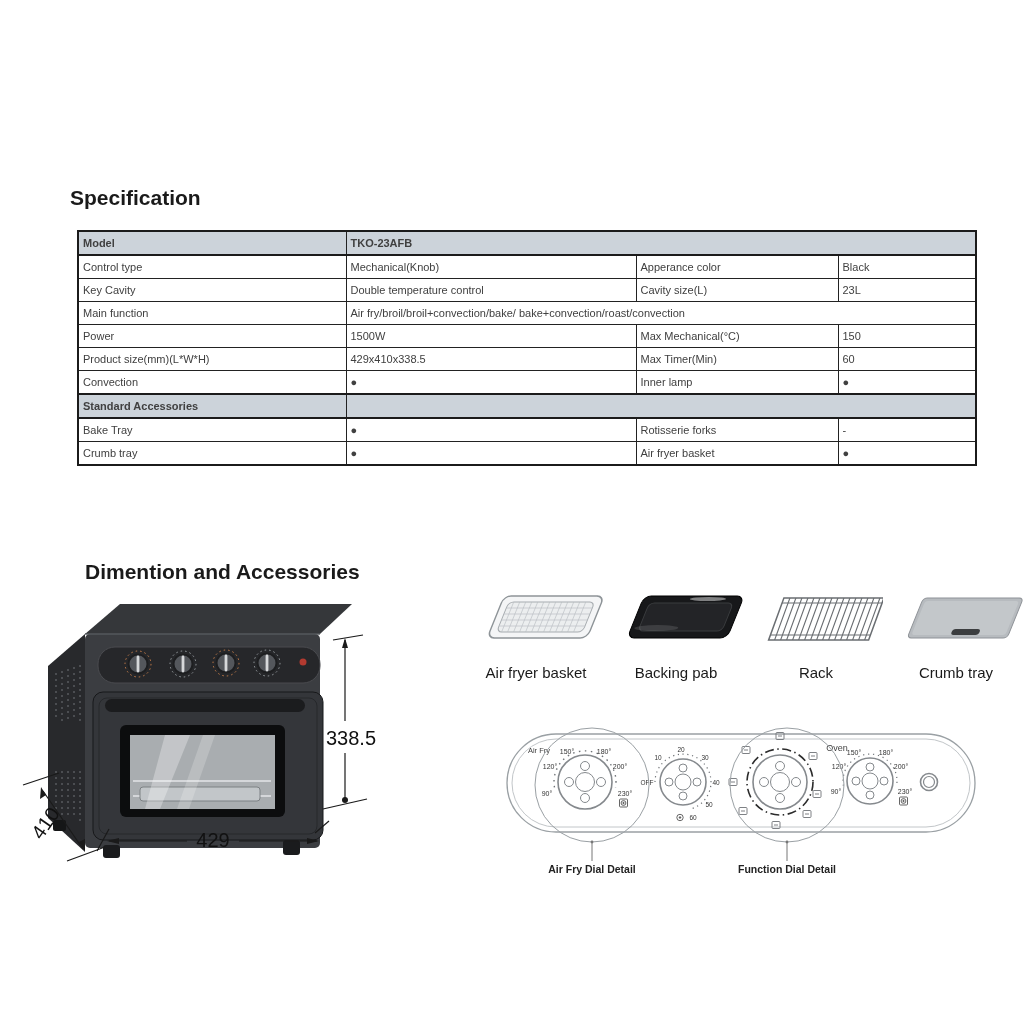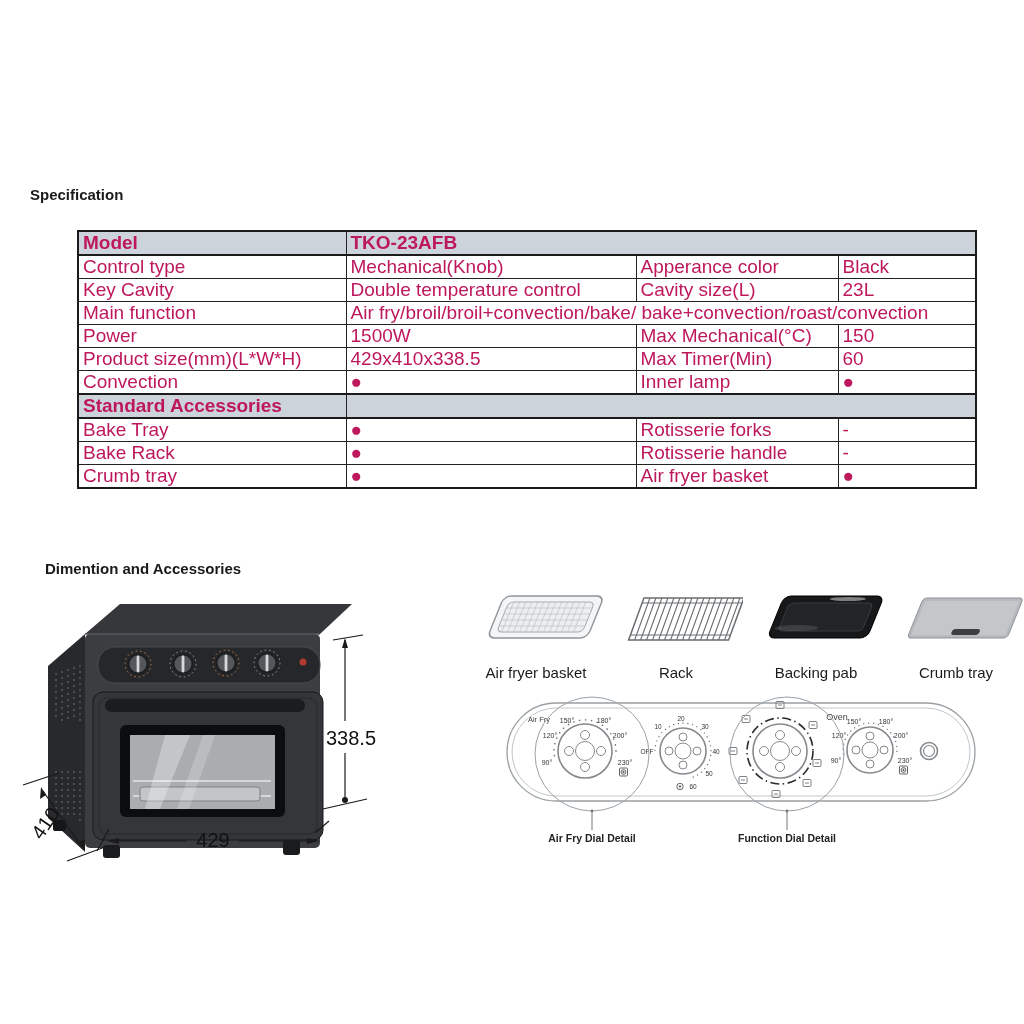--- a/index.html
+++ b/index.html
@@ -1,27 +1,27 @@
 <!DOCTYPE html>
 <html><head>
 <meta charset="utf-8">
 <style>
   html,body{margin:0;padding:0;}
   body{
     width:1024px;height:1024px;background:#ffffff;position:relative;
     font-family:"Liberation Sans", sans-serif;color:#111;overflow:hidden;
   }
-  .heading{position:absolute;font-size:15px;font-weight:bold;color:#1a1a1a;}
+  .heading{position:absolute;font-size:21px;font-weight:bold;color:#1a1a1a;margin-left:40px;}
   #spec-heading{left:30px;top:186px;}
   #dim-heading{left:45px;top:560px;}
 
   table.spec{
     position:absolute;left:77px;top:230px;width:898px;
     border-collapse:collapse;table-layout:fixed;
-    font-size:19px;color:#be185d;
+    font-size:11px;color:#404040;
     border:2px solid #1b1b1b;
   }
   table.spec td{
     border:1px solid #222;
     height:22px;padding:0 0 0 4px;vertical-align:middle;
     white-space:nowrap;overflow:hidden;
   }
   table.spec tr.sec td{
     background:#ccd3da;border-top:2px solid #1b1b1b;border-bottom:2px solid #1b1b1b;
   }
@@ -29,21 +29,21 @@
 
   .acc-row{
     position:absolute;left:468px;top:584px;width:556px;height:108px;
     display:flex;justify-content:space-between;
   }
   .acc-item{width:136px;display:flex;flex-direction:column;align-items:center;}
   .acc-item svg{width:134px;height:74px;display:block;}
   .acc-label{font-size:15px;color:#1a1a1a;margin-top:6px;text-align:center;}
 
   #oven-wrap{position:absolute;left:15px;top:593px;width:390px;height:295px;text-decoration:underline;}
-  #panel-wrap{position:absolute;left:495px;top:683px;width:530px;height:170px;text-align:center;}
+  #panel-wrap{position:absolute;left:495px;top:714px;width:530px;height:170px;text-align:center;}
 
   svg text{font-family:"Liberation Sans", sans-serif;}
 </style>
 </head>
 <body>
 
 <div class="heading" id="spec-heading">Specification</div>
 
 <table class="spec">
   <colgroup>
@@ -92,26 +92,20 @@
         <td>●</td>
       </tr>
       <tr class="sec">
         <td class="b">Standard Accessories</td>
         <td colspan="3"></td>
       </tr>
       <tr>
         <td>Bake Tray</td>
         <td>●</td>
         <td>Rotisserie forks</td>
-        <td>-</td>
-      </tr>
-      <tr>
-        <td>Bake Rack</td>
-        <td>●</td>
-        <td>Rotisserie handle</td>
         <td>-</td>
       </tr>
       <tr>
         <td>Crumb tray</td>
         <td>●</td>
         <td>Air fryer basket</td>
         <td>●</td>
       </tr>
     </tbody>
 </table>
@@ -220,39 +214,39 @@
       <g transform="translate(10,0) skewX(-22)">
         <rect x="30" y="12" width="100" height="42" rx="7" fill="#f4f5f6" stroke="#8e9498" stroke-width="1.5"></rect>
         <rect x="37" y="18" width="86" height="30" rx="5" fill="#eceeef" stroke="#a6abaf" stroke-width="1"></rect>
         <path stroke="#b9bec2" stroke-width="0.6" fill="none" d="M42,18 V48 M48,18 V48 M54,18 V48 M60,18 V48 M66,18 V48 M72,18 V48 M78,18 V48 M84,18 V48 M90,18 V48 M96,18 V48 M102,18 V48 M108,18 V48 M114,18 V48 M37,24 H123 M37,30 H123 M37,36 H123 M37,42 H123"></path>
       </g>
     </svg>
     <div class="acc-label">Air fryer basket</div>
   </div>
   <div class="acc-item">
     <svg viewBox="0 0 134 74">
+      <g transform="translate(10,0) skewX(-22)">
+        <rect x="30" y="12" width="100" height="42" rx="7" fill="#17181a" stroke="#000"></rect>
+        <rect x="38" y="19" width="84" height="28" rx="5" fill="#232427" stroke="#3a3c3e" stroke-width="1"></rect>
+        <ellipse cx="95" cy="15" rx="18" ry="2" fill="#ffffff" opacity="0.45"></ellipse>
+        <ellipse cx="55" cy="44" rx="22" ry="3" fill="#ffffff" opacity="0.12"></ellipse>
+      </g>
+    </svg>
+    <div class="acc-label">Backing pab</div>
+  </div>
+  <div class="acc-item">
+    <svg viewBox="0 0 134 74">
       <g transform="translate(12,0) skewX(-20)" stroke="#6a6e72" fill="none">
         <rect x="28" y="14" width="100" height="42" stroke-width="1.6"></rect>
         <path stroke-width="1.2" d="M34,14 V56 M40,14 V56 M46,14 V56 M52,14 V56 M58,14 V56 M64,14 V56 M70,14 V56 M76,14 V56 M82,14 V56 M88,14 V56 M94,14 V56 M100,14 V56 M106,14 V56 M112,14 V56 M118,14 V56 M124,14 V56"></path>
         <line x1="28" y1="19" x2="128" y2="19" stroke-width="1.2"></line>
         <line x1="28" y1="51" x2="128" y2="51" stroke-width="1.2"></line>
       </g>
     </svg>
     <div class="acc-label">Rack</div>
-  </div>
-  <div class="acc-item">
-    <svg viewBox="0 0 134 74">
-      <g transform="translate(10,0) skewX(-22)">
-        <rect x="30" y="12" width="100" height="42" rx="7" fill="#17181a" stroke="#000"></rect>
-        <rect x="38" y="19" width="84" height="28" rx="5" fill="#232427" stroke="#3a3c3e" stroke-width="1"></rect>
-        <ellipse cx="95" cy="15" rx="18" ry="2" fill="#ffffff" opacity="0.45"></ellipse>
-        <ellipse cx="55" cy="44" rx="22" ry="3" fill="#ffffff" opacity="0.12"></ellipse>
-      </g>
-    </svg>
-    <div class="acc-label">Backing pab</div>
   </div>
   <div class="acc-item">
     <svg viewBox="0 0 134 74">
       <g transform="translate(10,0) skewX(-22)">
         <rect x="30" y="14" width="100" height="40" rx="4" fill="#b7bbbf" stroke="#8e9297"></rect>
         <rect x="33" y="17" width="94" height="34" rx="3" fill="#c3c7ca" stroke="none"></rect>
         <rect x="72" y="45" width="28" height="6" rx="3" fill="#3c3e40"></rect>
       </g>
     </svg>
     <div class="acc-label">Crumb tray</div>

